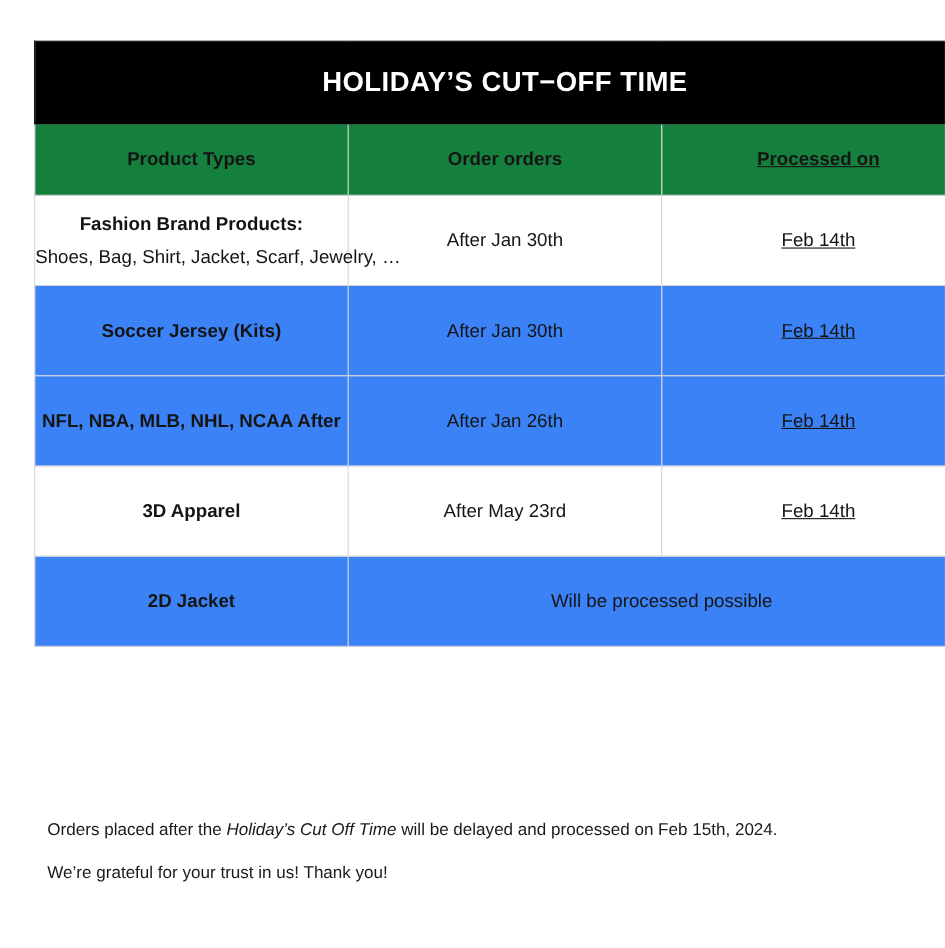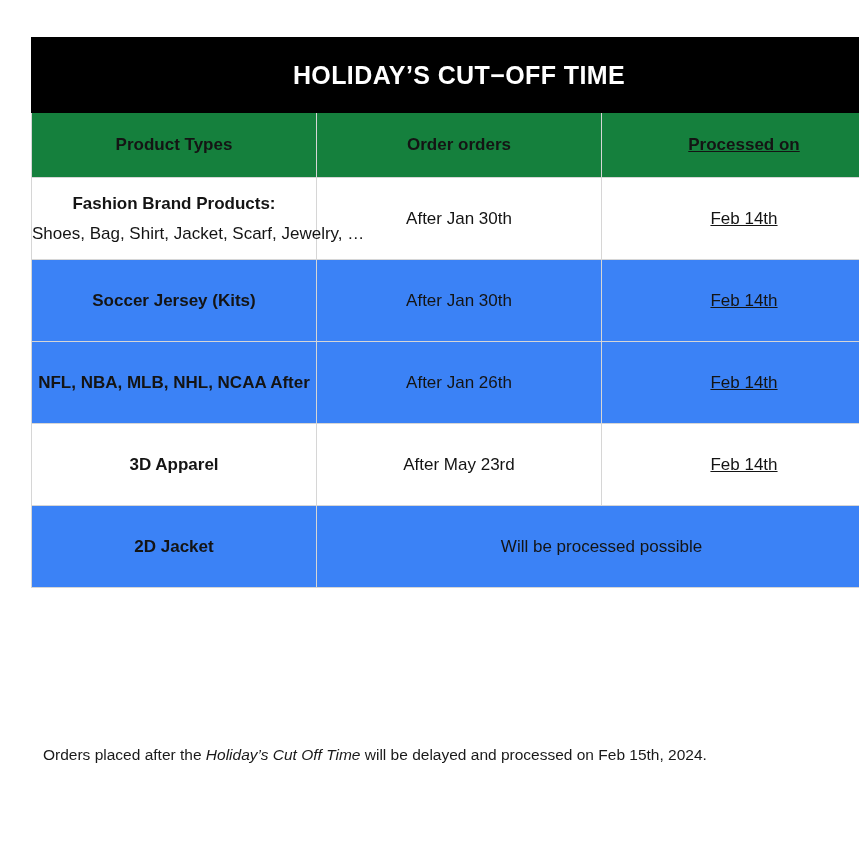--- a/index.html
+++ b/index.html
@@ -170,15 +170,16 @@
       <tr class="row-gray">
         <td class="cell cell-product c1">2D Jacket</td>
         <td class="cell cell-plain" colspan="2">Will be processed possible</td>
       </tr>
 
     </tbody>
   </table>
 
   <div class="notes">
     <div class="note-line"><span>Orders placed after the </span><span class="note-em">Holiday’s Cut Off Time</span><span> will be delayed and processed on Feb 15th, 2024.</span></div>
+    <div class="note-line">We’re grateful for your trust in us! Thank you!</div>
   </div>
 
 </div>
 
 </body></html>

